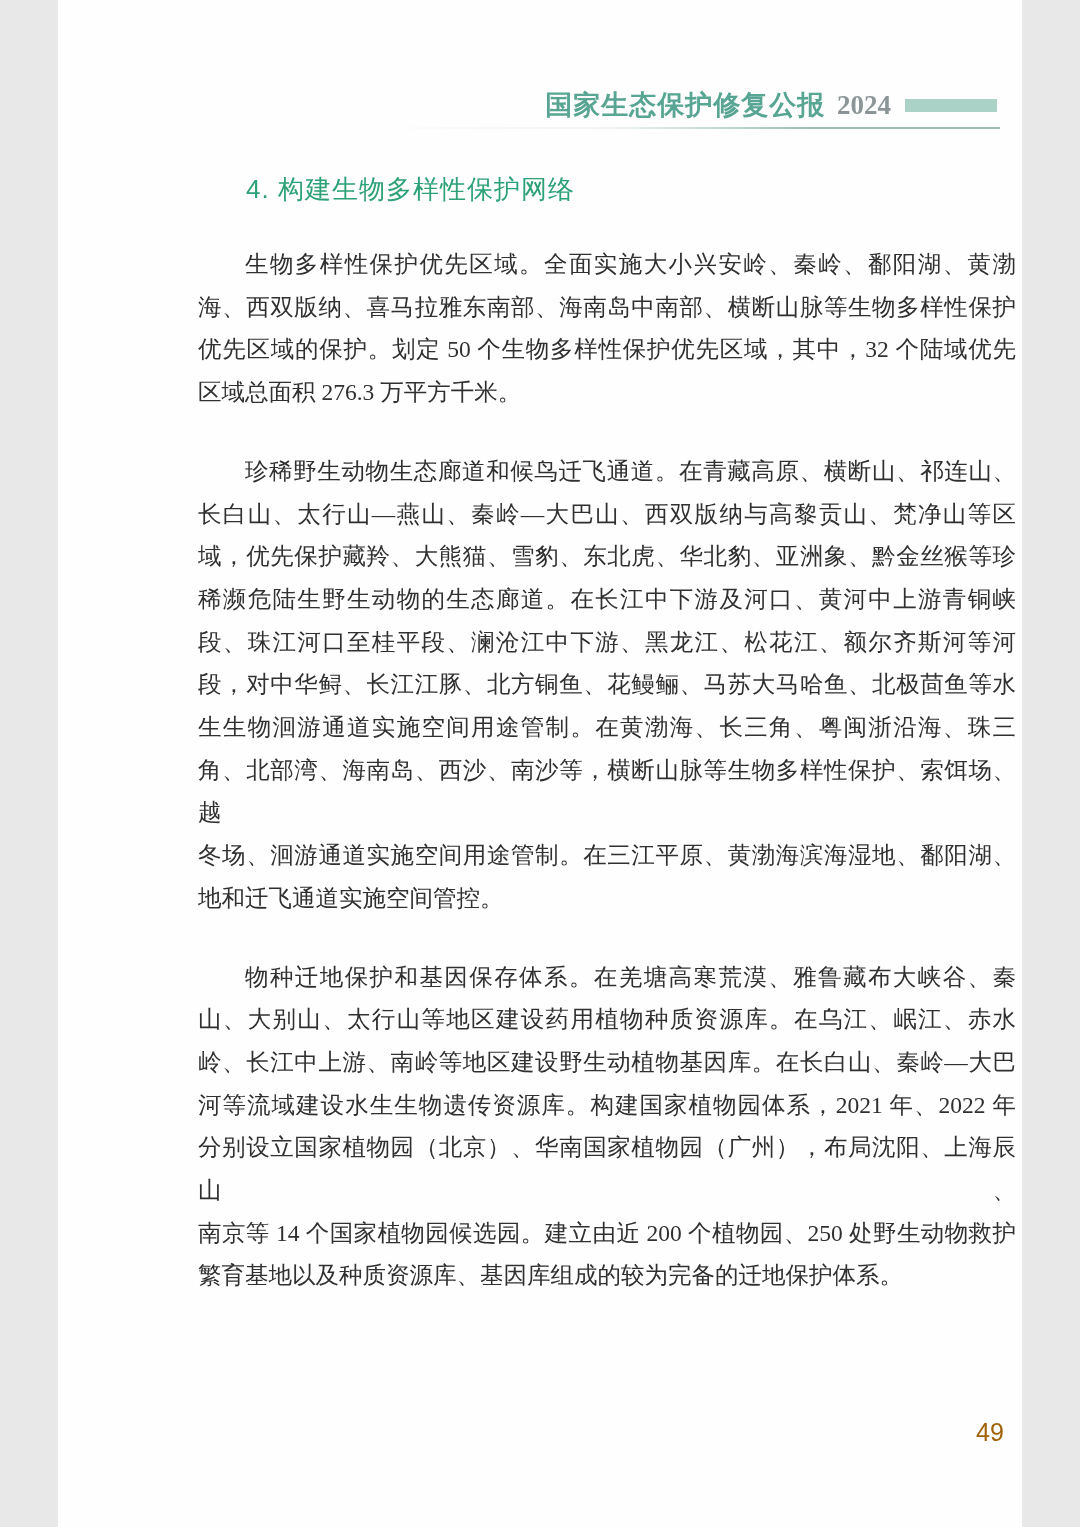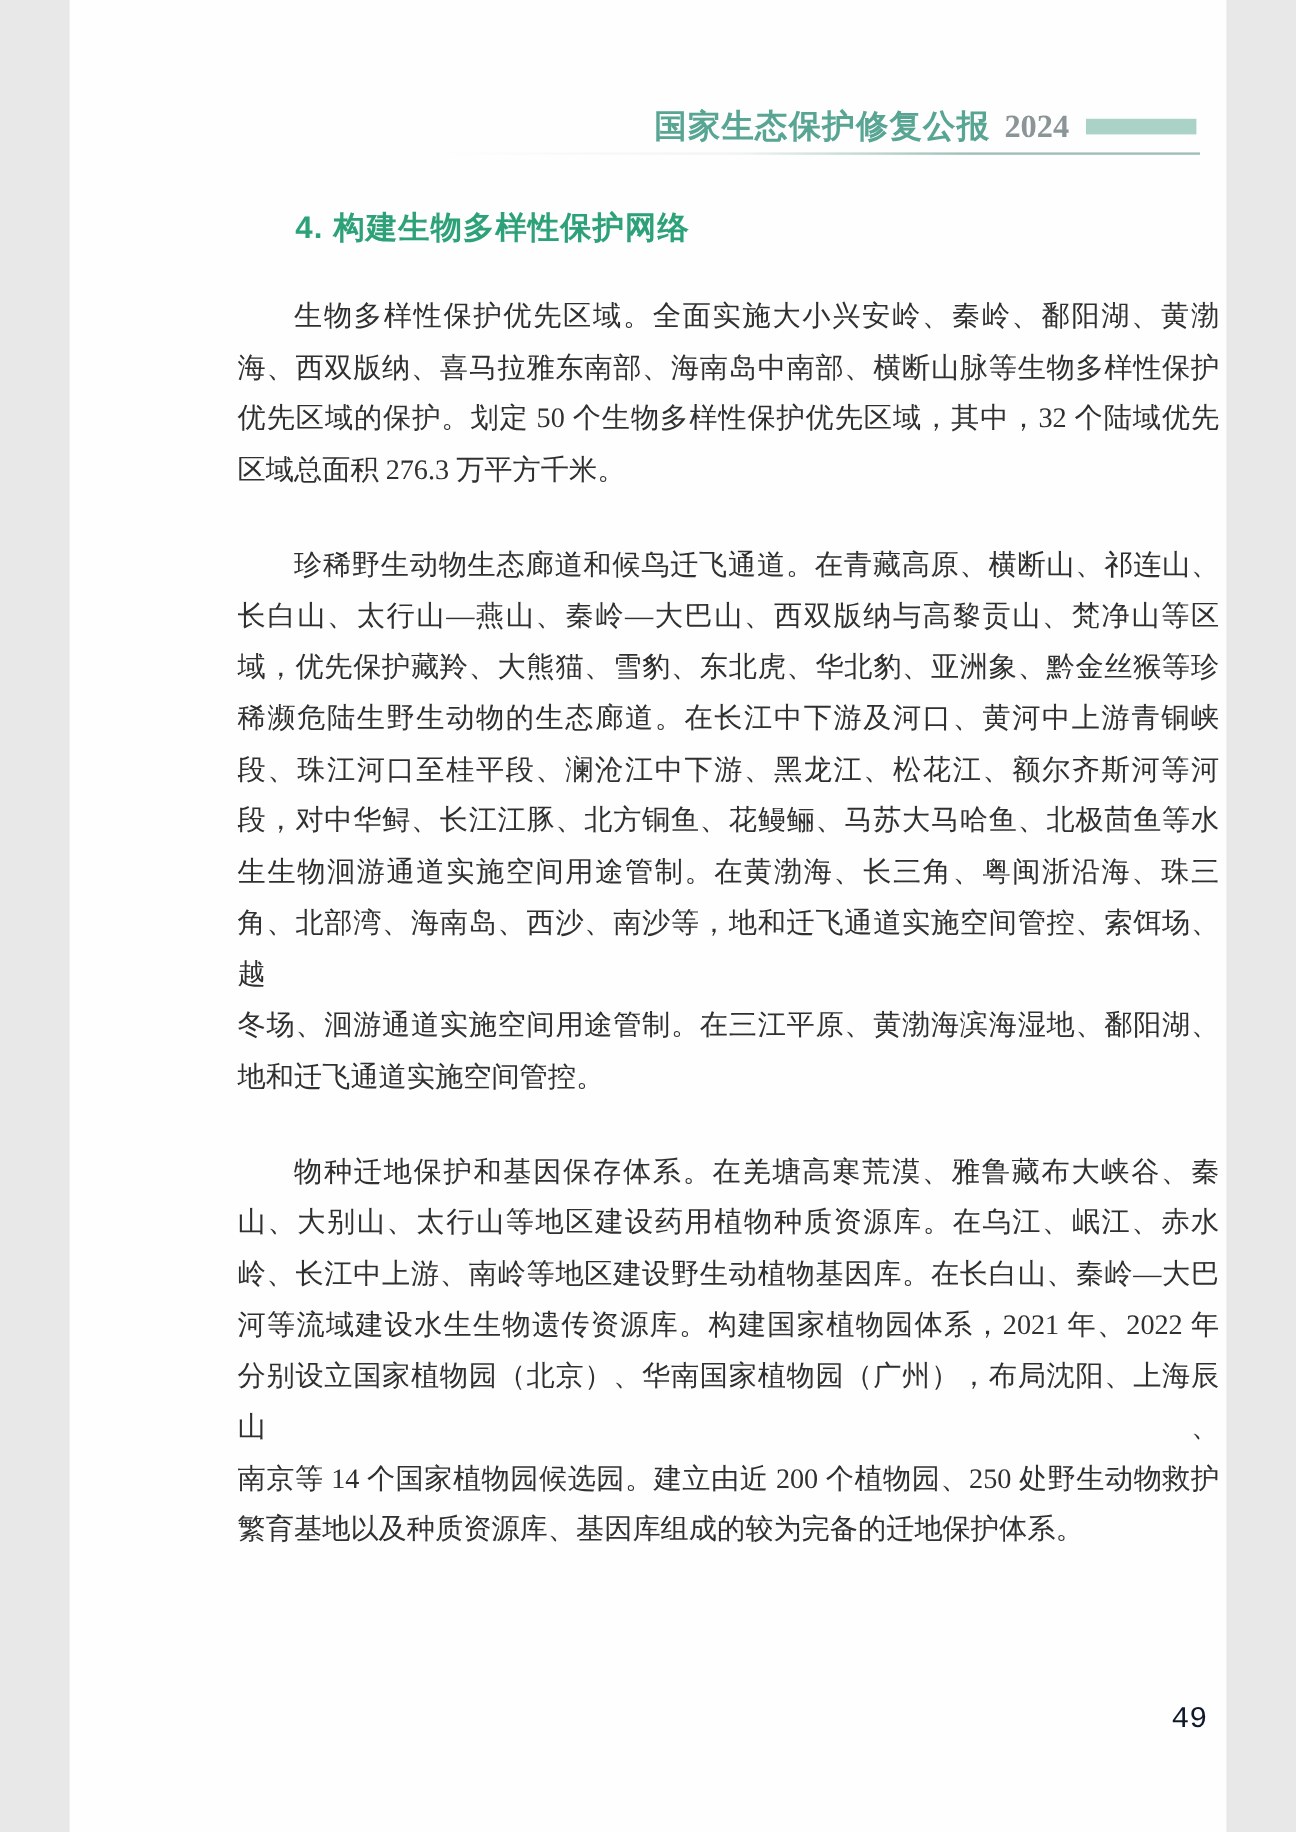--- a/index.html
+++ b/index.html
@@ -68,21 +68,21 @@
   .content {
     position: absolute;
     top: 172px;
     left: 140px;
     width: 818px;
   }
   .section-heading {
     margin: 0 0 26px 0;
     padding-left: 48px;
     font-family: "Liberation Sans", "DejaVu Sans", sans-serif;
-    font-weight: bold;
+    font-weight: normal;
     font-size: 26px;
     letter-spacing: 1px;
     color: #2da177;
   }
   .para {
     margin: 0 0 5px 0;
   }
   .para .line {
     font-size: 23.5px;
     line-height: 42.7px;
@@ -99,22 +99,22 @@
   .para .line.last {
     text-align-last: left;
   }
 
   
   .page-number {
     position: absolute;
     left: 918px;
     top: 1418px;
     font-size: 25px;
-    color: #0f172a;
-    font-family: Liberation Mono, monospace;
+    color: #a16207;
+    font-family: Liberation Sans, sans-serif;
   }
 </style>
 </head>
 <body>
 
 <div class="page">
 
   <header class="page-header">
     <div class="header-row">
       <span class="header-title"><span>国家生态保护修复公报</span> <span class="header-year">2024</span></span>
@@ -133,21 +133,21 @@
           <div class="line last">区域总面积 276.3 万平方千米。</div>
         </div>
         <div class="para">
           <div class="line first">珍稀野生动物生态廊道和候鸟迁飞通道。在青藏高原、横断山、祁连山、</div>
           <div class="line">长白山、太行山—燕山、秦岭—大巴山、西双版纳与高黎贡山、梵净山等区</div>
           <div class="line">域，优先保护藏羚、大熊猫、雪豹、东北虎、华北豹、亚洲象、黔金丝猴等珍</div>
           <div class="line">稀濒危陆生野生动物的生态廊道。在长江中下游及河口、黄河中上游青铜峡</div>
           <div class="line">段、珠江河口至桂平段、澜沧江中下游、黑龙江、松花江、额尔齐斯河等河</div>
           <div class="line">段，对中华鲟、长江江豚、北方铜鱼、花鳗鲡、马苏大马哈鱼、北极茴鱼等水</div>
           <div class="line">生生物洄游通道实施空间用途管制。在黄渤海、长三角、粤闽浙沿海、珠三</div>
-          <div class="line">角、北部湾、海南岛、西沙、南沙等，地和迁飞通道实施空间管控、索饵场、越</div>
+          <div class="line">角、北部湾、海南岛、西沙、南沙等，横断山脉等生物多样性保护、索饵场、越</div>
           <div class="line">冬场、洄游通道实施空间用途管制。在三江平原、黄渤海滨海湿地、鄱阳湖、</div>
           <div class="line last">地和迁飞通道实施空间管控。</div>
         </div>
         <div class="para">
           <div class="line first">物种迁地保护和基因保存体系。在羌塘高寒荒漠、雅鲁藏布大峡谷、秦</div>
           <div class="line">山、大别山、太行山等地区建设药用植物种质资源库。在乌江、岷江、赤水</div>
           <div class="line">岭、长江中上游、南岭等地区建设野生动植物基因库。在长白山、秦岭—大巴</div>
           <div class="line">河等流域建设水生生物遗传资源库。构建国家植物园体系，2021 年、2022 年</div>
           <div class="line">分别设立国家植物园（北京）、华南国家植物园（广州），布局沈阳、上海辰山、</div>
           <div class="line">南京等 14 个国家植物园候选园。建立由近 200 个植物园、250 处野生动物救护</div>

